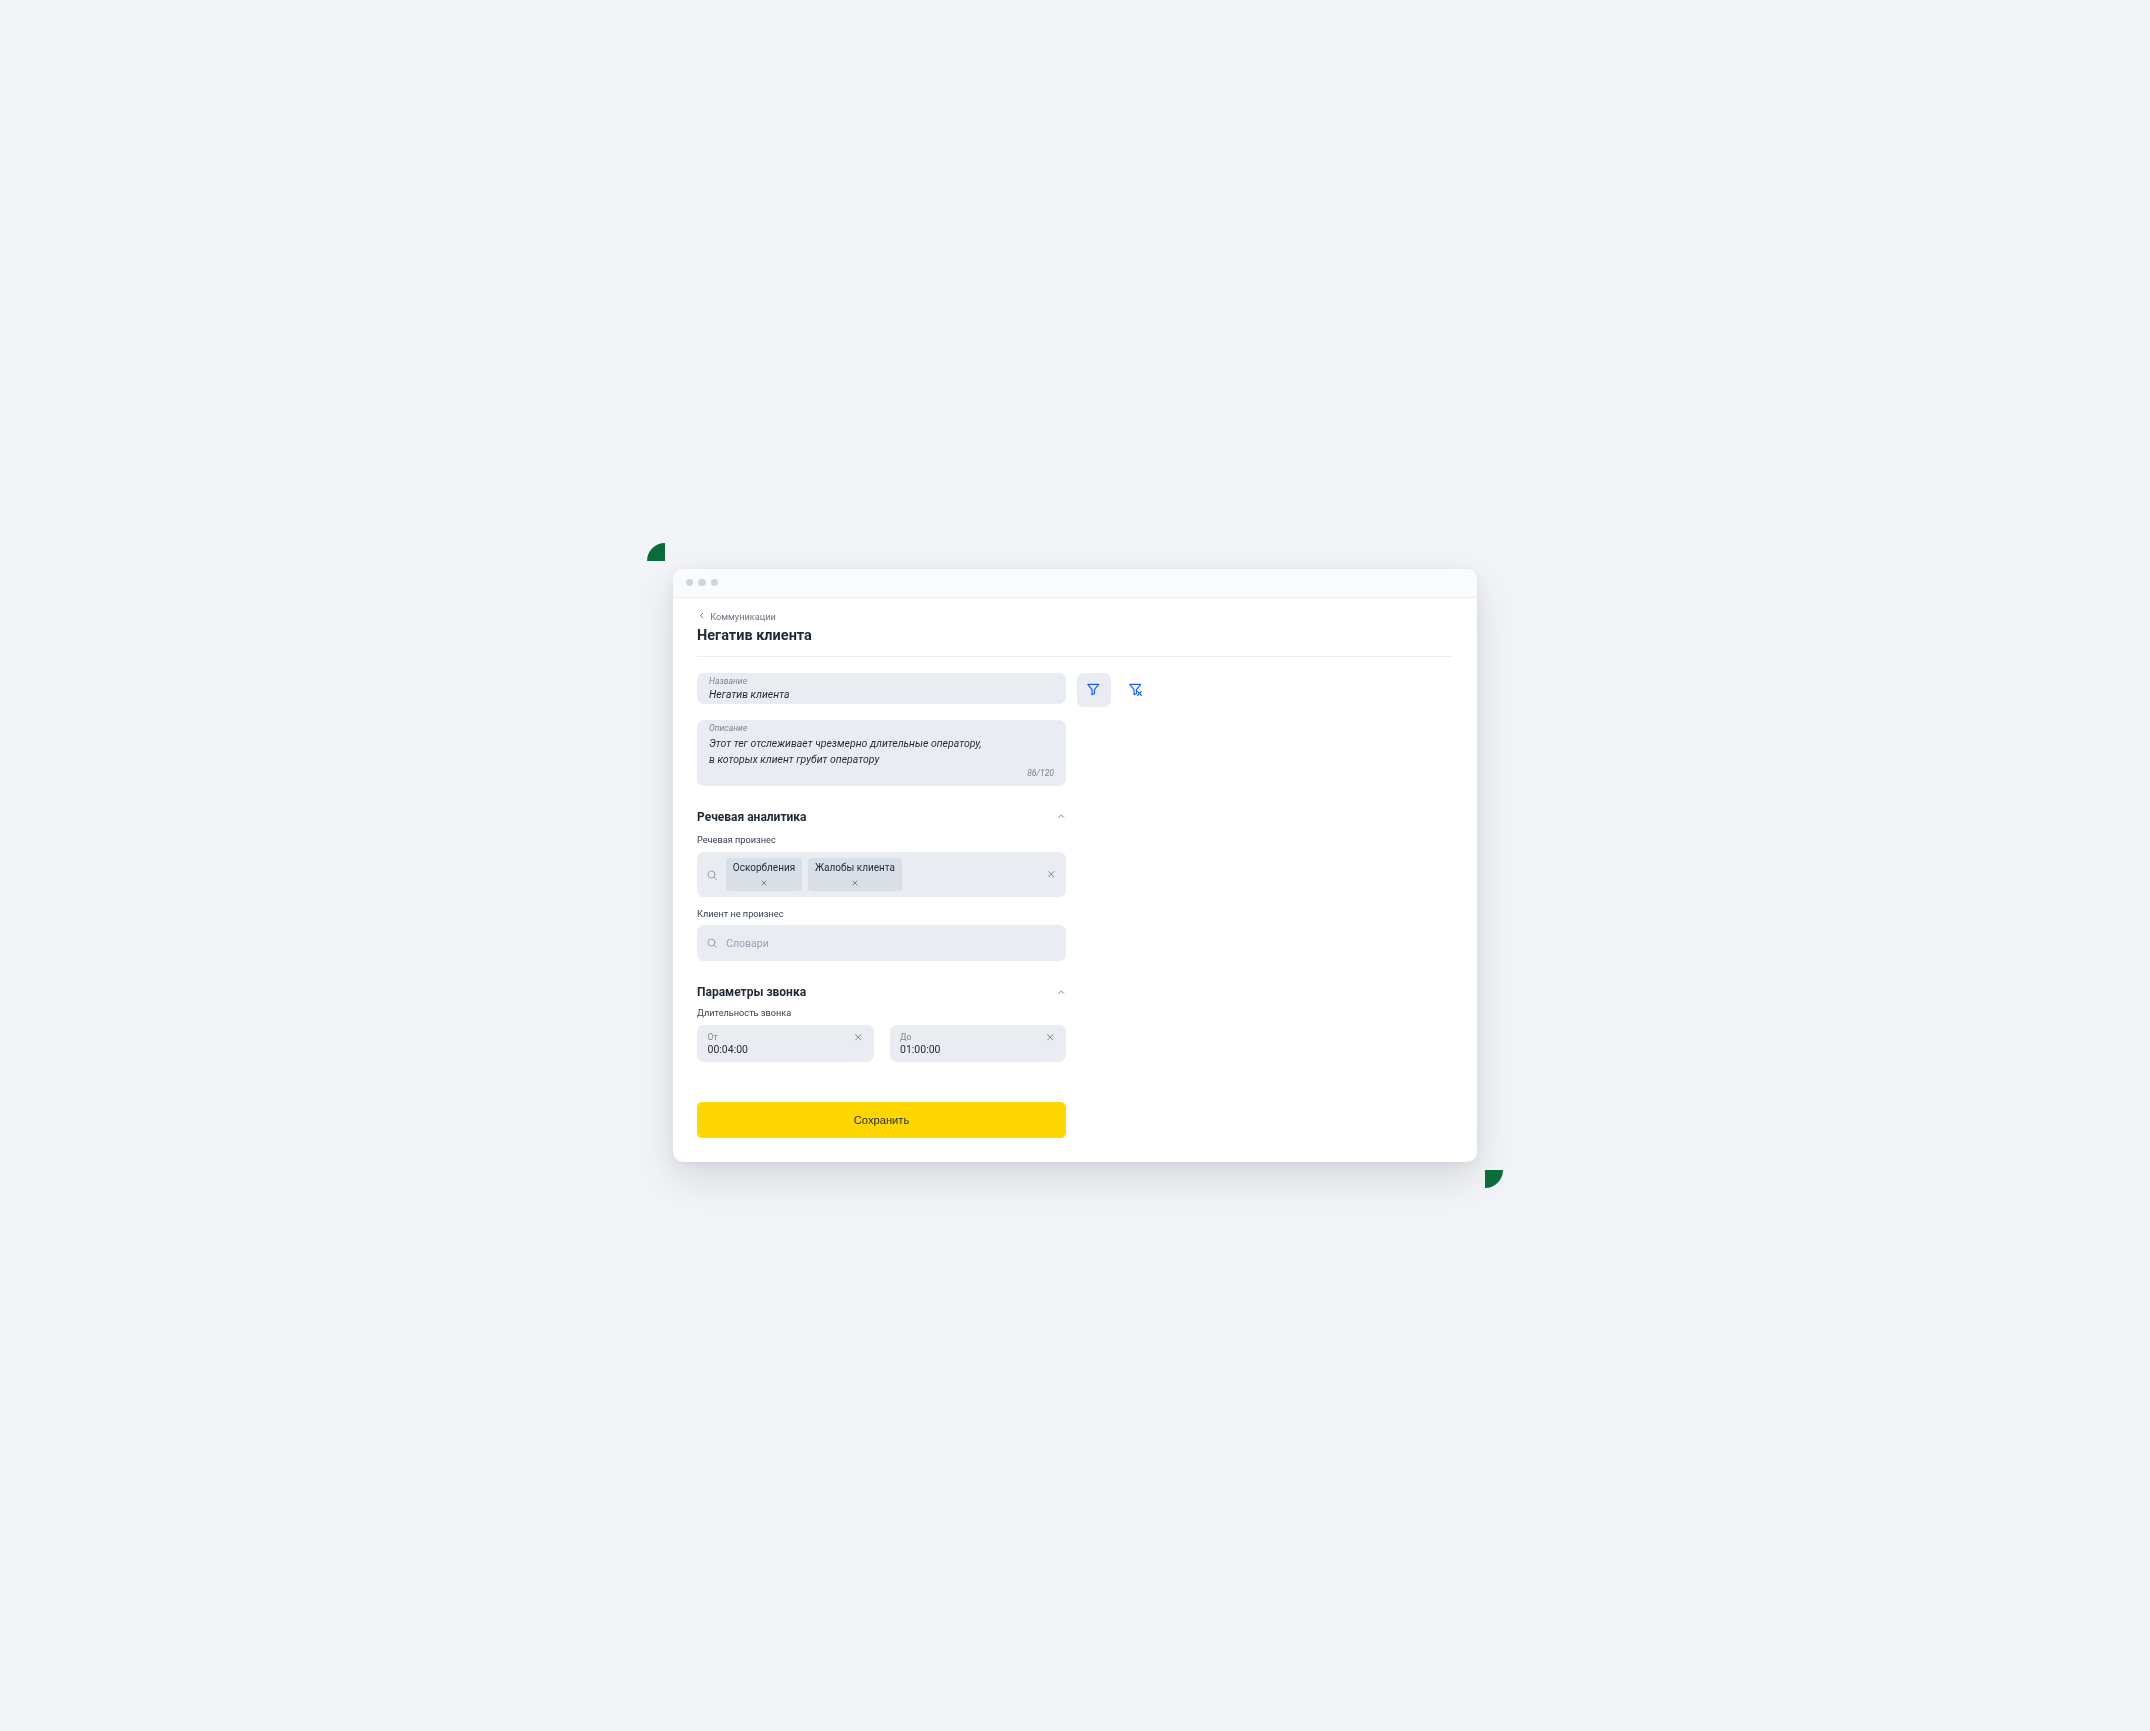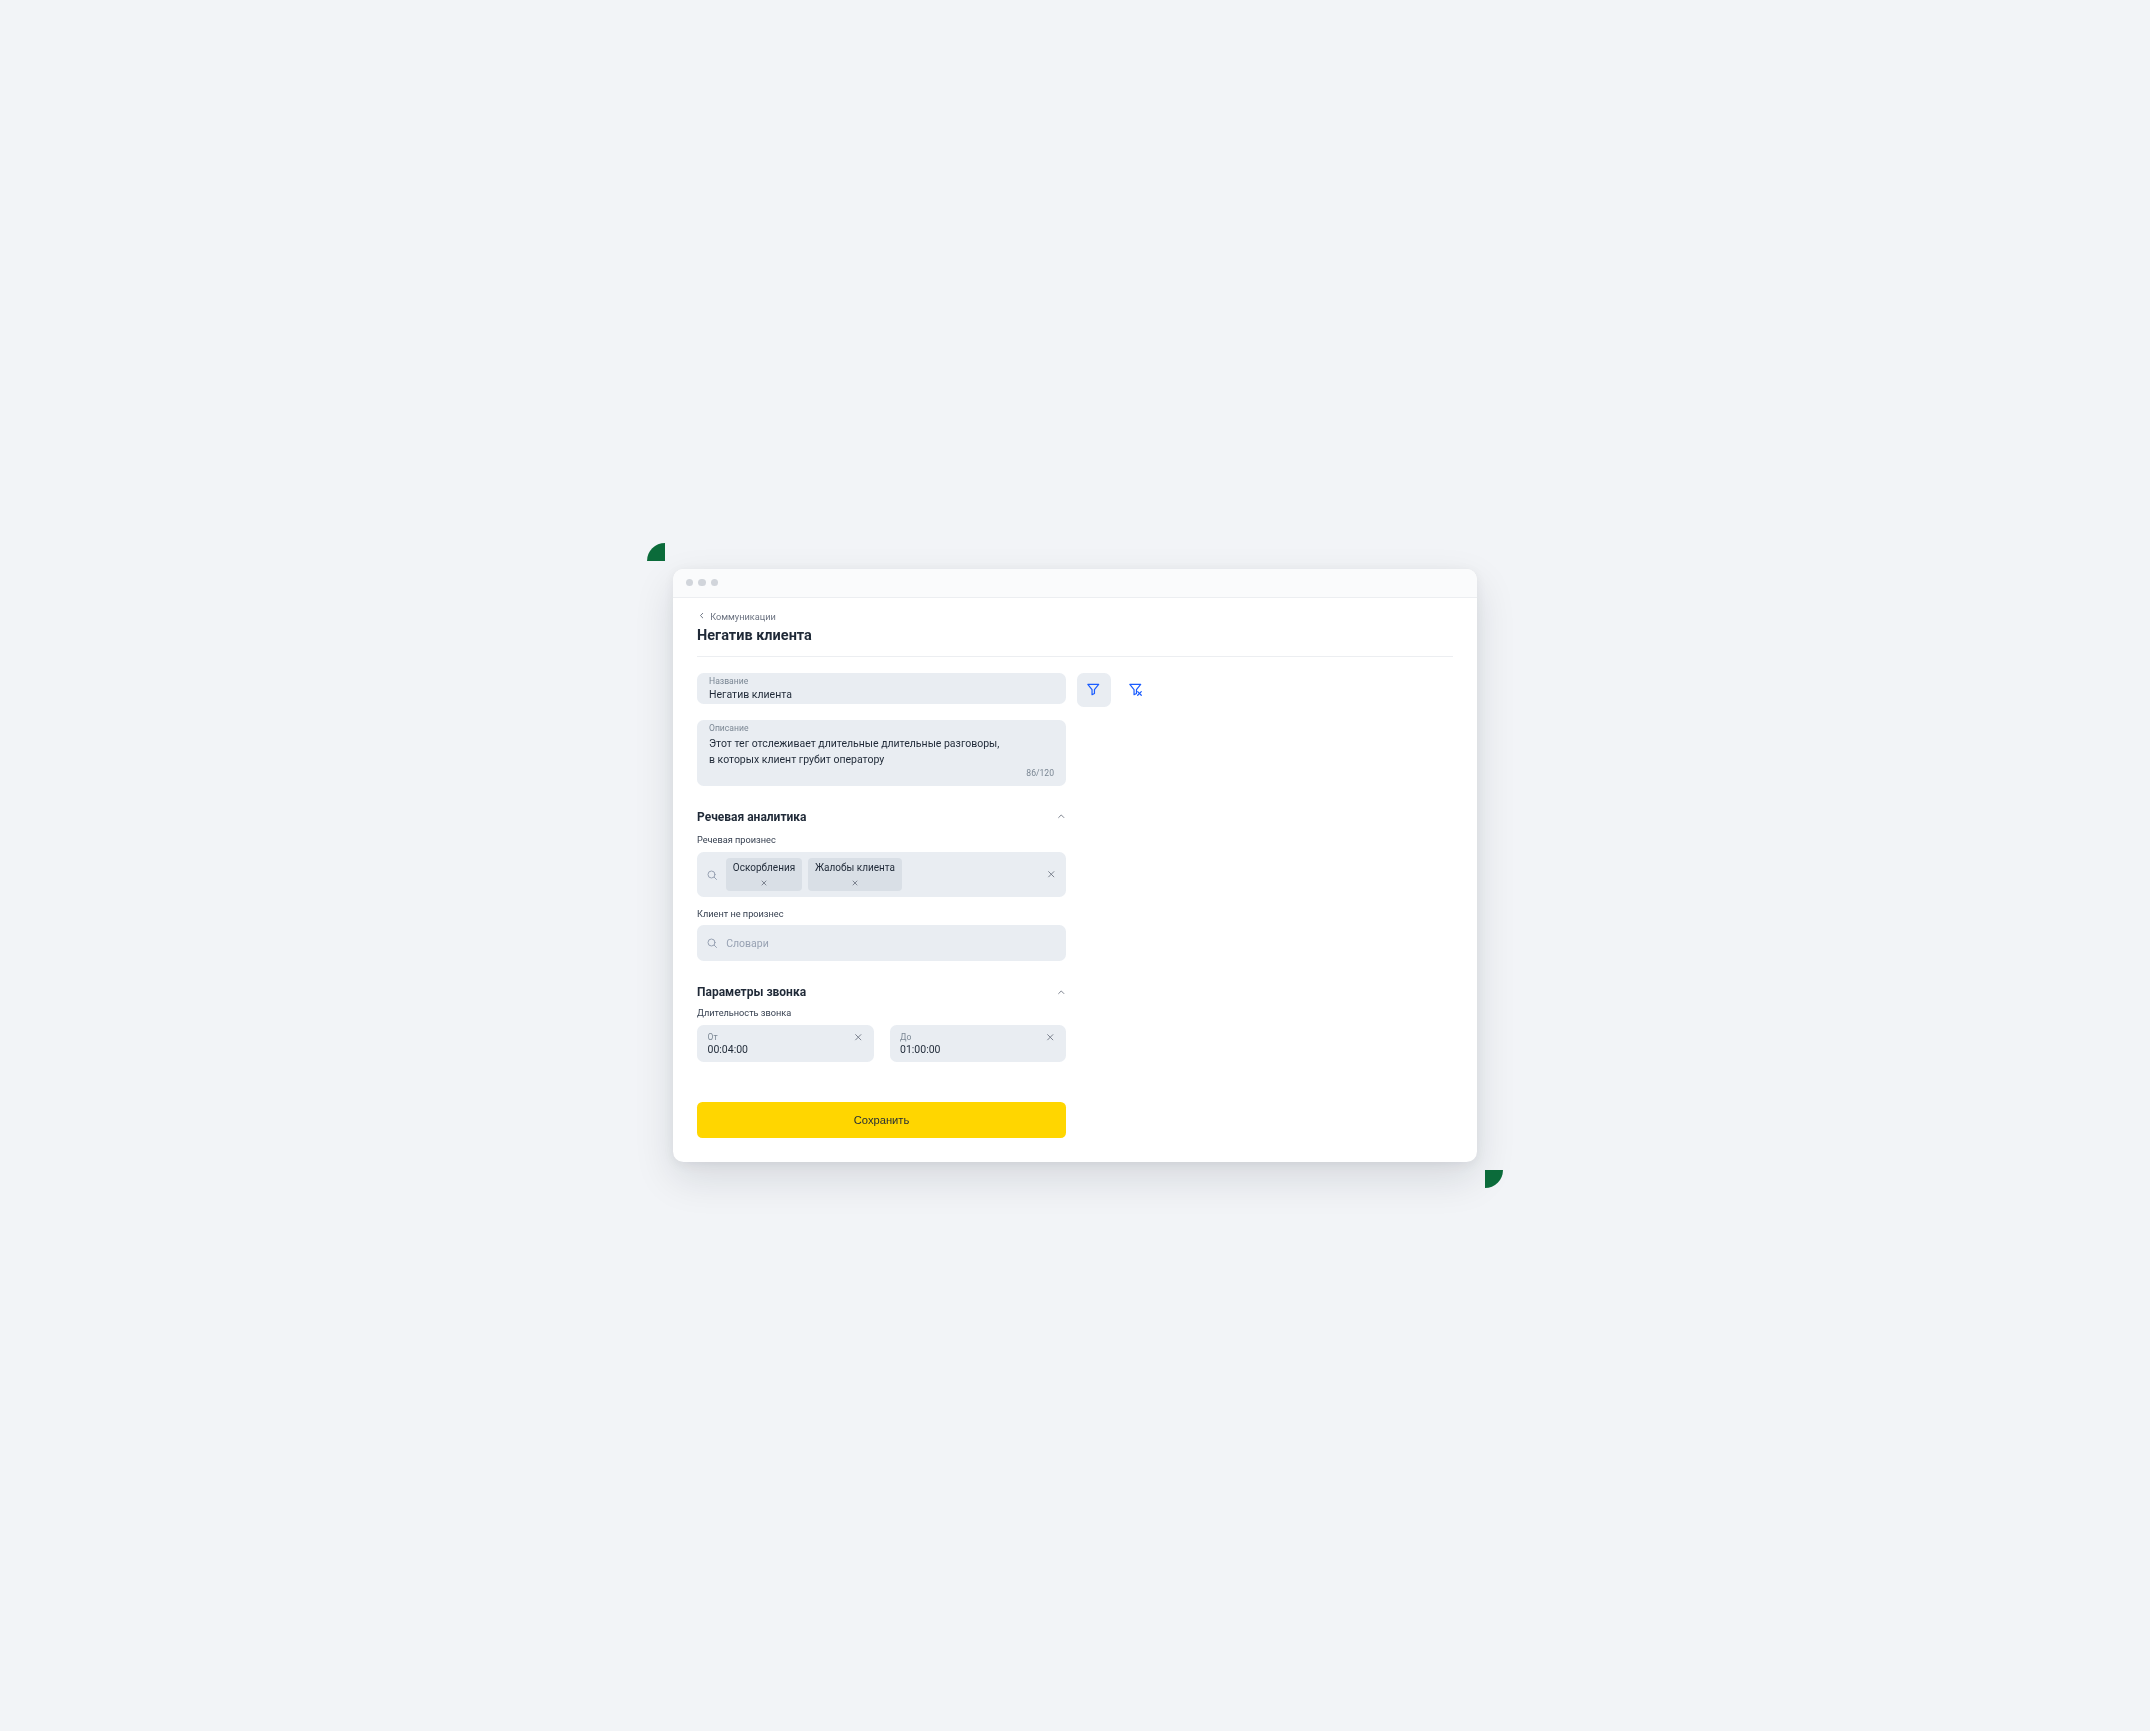--- a/index.html
+++ b/index.html
@@ -56,20 +56,21 @@
     margin-top: 5.3px; margin-bottom: 12px;
   }
   .divider { height: 0.7px; background: #eceef1; margin-bottom: 16px; }
   .row { display: flex; gap: 10.5px; align-items: stretch; }
   .left-col { width: 369px; flex: 0 0 369px; display: flex; flex-direction: column; gap: 16px; }
   .card {
     background: #e9edf2;
     border-radius: 6.6px;
     padding: 3px 12px;
     position: relative;
+    font-style: italic;
   }
   .field-label { font-size: 8.6px; color: #7b8794; margin-bottom: 2.6px; }
   .field-value { font-size: 10.5px; color: #1f2937; }
   .color-card { display: flex; align-items: center; gap: 9.2px; }
   .swatch { width: 14.5px; height: 14.5px; border-radius: 2.6px; background: #d7dde4; flex: 0 0 14.5px; }
   .color-card .txt { flex: 1; }
   .card-icons { display: flex; gap: 8px; align-items: center; color: #6b7280; }
   .icon-btn { cursor: pointer; display: inline-flex; }
   .desc-card .field-value { line-height: 1.55; white-space: pre-line; }
   .counter { position: absolute; right: 12px; bottom: 8px; font-size: 8.6px; color: #7b8794; }
@@ -143,21 +144,21 @@
         <div class="row" style="gap:10.5px;">
           <div class="card" style="flex:1;">
             <div class="field-label">Название</div>
             <div class="field-value">Негатив клиента</div>
           </div>
         </div>
 
 
         <div class="card desc-card">
           <div class="field-label">Описание</div>
-          <div class="field-value">Этот тег отслеживает длительные длительные разговоры,
+          <div class="field-value">Этот тег отслеживает чрезмерно длительные оператору,
 в которых клиент грубит оператору</div>
           <div class="counter">86/120</div>
           <div style="height:14.5px;"></div>
         </div>
 
         <div>
           <div class="section-head">
             <div class="section-title">Речевая аналитика</div>
             <span class="icon-btn">
               <svg width="10.5" height="10.5" viewBox="0 0 24 24" fill="none" stroke="#6b7280" stroke-width="2" stroke-linecap="round" stroke-linejoin="round">

